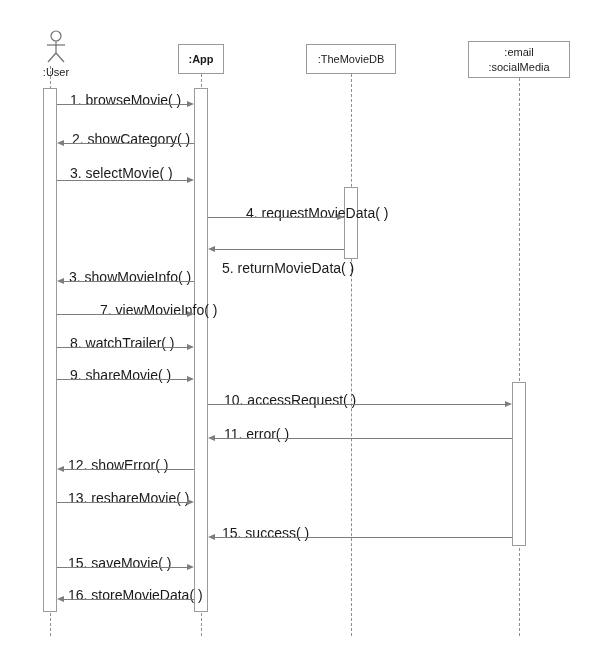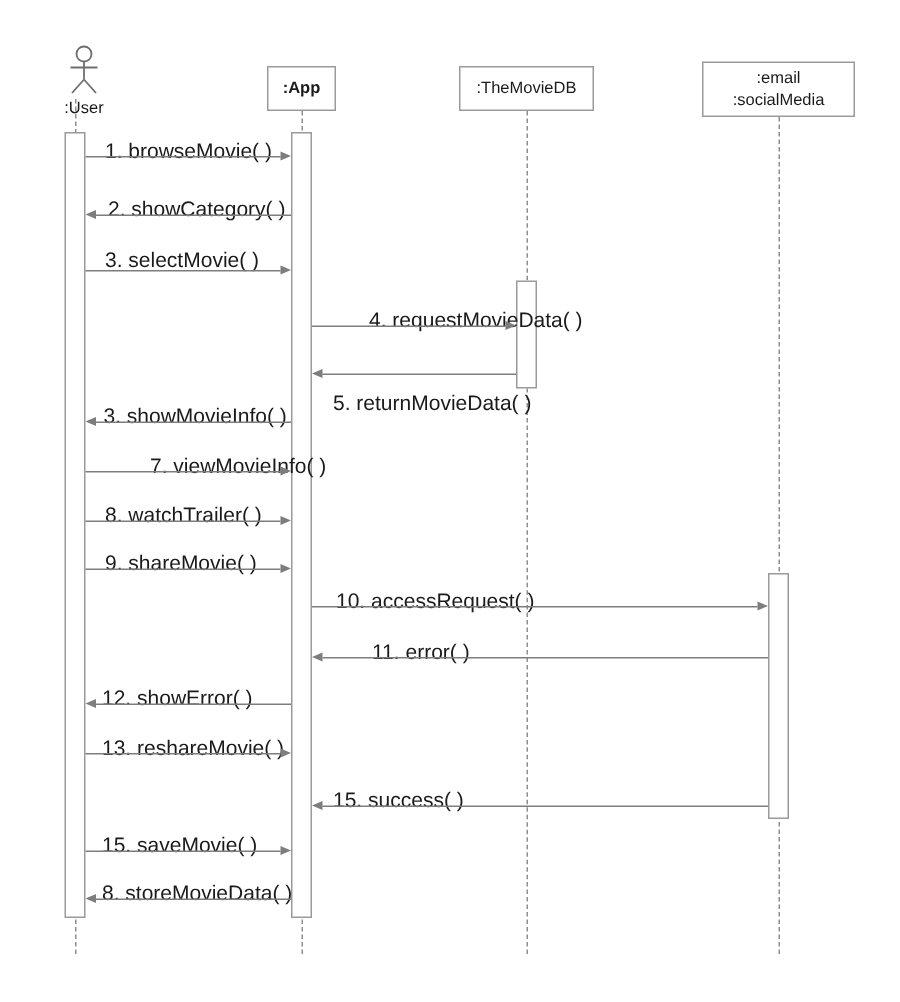--- a/index.html
+++ b/index.html
@@ -151,37 +151,37 @@
   <div class="arrow arrow-right" style="left:187px; top:343.5px;"></div>
 
   <div class="msg-label" style="left:70px; top:367px;">9. shareMovie( )</div>
   <div class="msg-line" style="left:57px; top:379px; width:130px;"></div>
   <div class="arrow arrow-right" style="left:187px; top:375.5px;"></div>
 
   <div class="msg-label" style="left:224px; top:392px;">10. accessRequest( )</div>
   <div class="msg-line" style="left:208px; top:404px; width:297px;"></div>
   <div class="arrow arrow-right" style="left:505px; top:400.5px;"></div>
 
-  <div class="msg-label" style="left:224px; top:426px;margin-left:24px;">11. error( )</div>
+  <div class="msg-label" style="left:224px; top:426px;">11. error( )</div>
   <div class="msg-line" style="left:215px; top:438px; width:297px;"></div>
   <div class="arrow arrow-left" style="left:208px; top:434.5px;"></div>
 
   <div class="msg-label" style="left:68px; top:457px;">12. showError( )</div>
   <div class="msg-line" style="left:64px; top:469px; width:130px;"></div>
   <div class="arrow arrow-left" style="left:57px; top:465.5px;"></div>
 
   <div class="msg-label" style="left:68px; top:490px;">13. reshareMovie( )</div>
   <div class="msg-line" style="left:57px; top:502px; width:130px;"></div>
   <div class="arrow arrow-right" style="left:187px; top:498.5px;"></div>
 
   <div class="msg-label" style="left:222px; top:525px;">15. success( )</div>
   <div class="msg-line" style="left:215px; top:537px; width:297px;"></div>
   <div class="arrow arrow-left" style="left:208px; top:533.5px;"></div>
 
   <div class="msg-label" style="left:68px; top:555px;">15. saveMovie( )</div>
   <div class="msg-line" style="left:57px; top:567px; width:130px;"></div>
   <div class="arrow arrow-right" style="left:187px; top:563.5px;"></div>
 
-  <div class="msg-label" style="left:68px; top:587px;">8. storeMovieData( )</div>
+  <div class="msg-label" style="left:68px; top:587px;">16. storeMovieData( )</div>
   <div class="msg-line" style="left:64px; top:599px; width:130px;"></div>
   <div class="arrow arrow-left" style="left:57px; top:595.5px;"></div>
 
 </div>
 
 </body></html>

